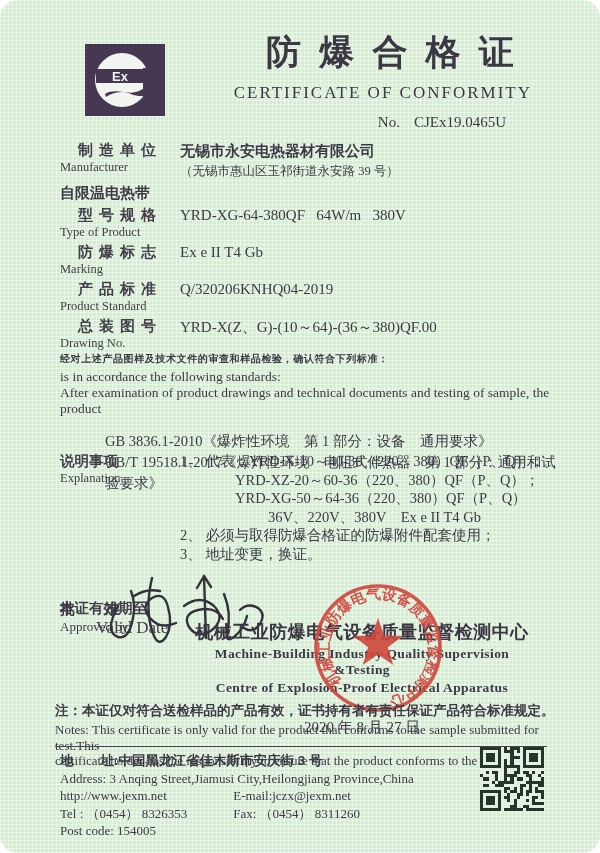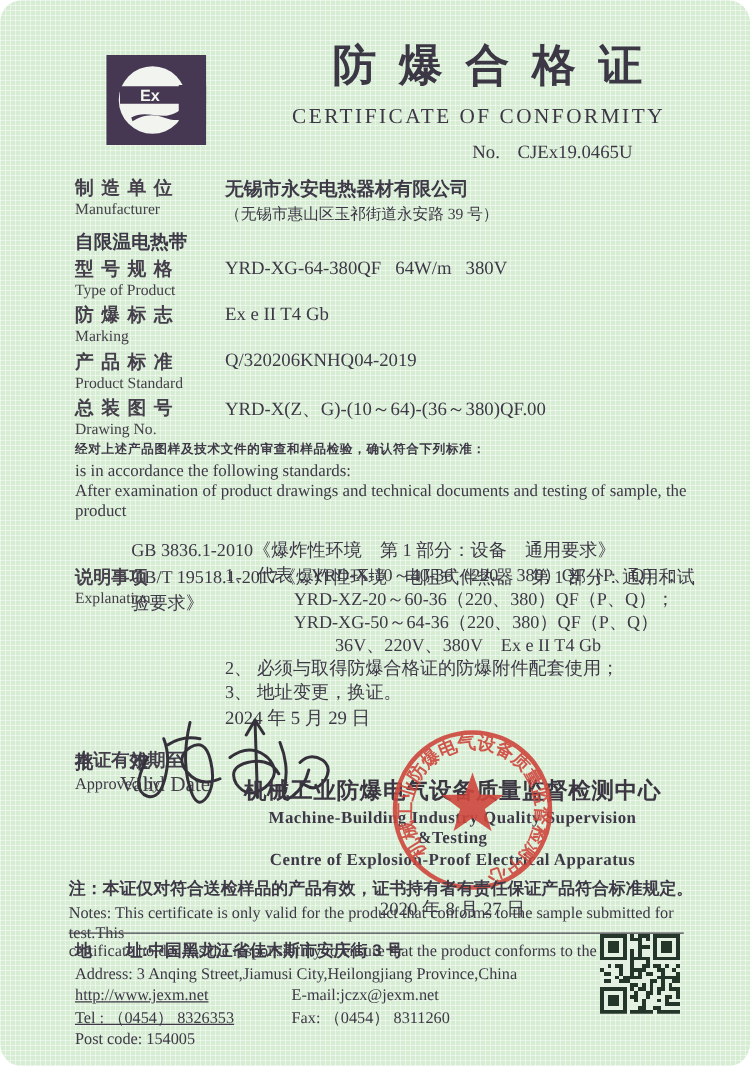--- a/index.html
+++ b/index.html
@@ -7,21 +7,21 @@
     position:relative;width:600px;height:853px;overflow:hidden;
     color:#3e3947;
     font-family:"Liberation Serif",serif;
     background:
       repeating-linear-gradient(0deg, rgba(255,255,255,.45) 0 1px, rgba(255,255,255,0) 1px 4px),
       repeating-linear-gradient(90deg, rgba(255,255,255,.45) 0 1px, rgba(255,255,255,0) 1px 4px),
       #d6ecd3;
     border-radius: 18px;
   }
   .cn{font-weight:bold;font-family:"Liberation Sans",sans-serif;}
-  .sp{letter-spacing:.40em;}
+  .sp{letter-spacing:.40em;text-align:center;}
   .pre{white-space:pre-wrap;}
 
   
   .logo{position:absolute;left:85px;top:44px;}
   .titleblock{position:absolute;left:168px;top:29px;width:364px;text-align:right;}
   .title-cn{font-size:35px;font-weight:bold;letter-spacing:.52em;text-indent:.52em;color:#3c3744;}
   .title-en{font-size:17px;letter-spacing:2px;margin-top:7px;color:#3c3744;}
   .cert-no{font-size:15px;margin-top:11px;transform:translateX(-26px);}
   .cert-no .no-label{margin-right:14px;}
 
@@ -67,21 +67,21 @@
   
   .notes{position:absolute;left:55px;top:702px;right:30px;}
   .notes .cn{font-size:13.5px;}
   .notes .en{font-size:13px;line-height:15.5px;margin-top:2px;}
   .rule{position:absolute;left:55px;top:746px;width:492px;border-top:1.6px solid #4a4550;}
 
   
   .footer{position:absolute;left:60px;top:752px;width:410px;font-size:13px;line-height:17.5px;}
   .footer .cn{font-size:13.5px;}
   .f-inline span{display:inline-block;}
-  .w170{width:170px;text-decoration:underline;}
+  .w170{width:170px;}
   .w150{width:150px;}
   .qr{position:absolute;left:479px;top:747px;}
 </style>
 </head>
 <body>
 
 <div class="page">
 
   <div class="logo">
     <svg width="80" height="72" viewBox="0 0 80 72">
@@ -181,21 +181,20 @@
       <div class="pre">2、 必须与取得防爆合格证的防爆附件配套使用；</div>
       <div class="pre">3、 地址变更，换证。</div>
     </div>
   </div>
 
   <div class="valid">
     <div class="lab">
         <div class="cn">本证有效期至</div>
         <div class="en" style="font-size:17px;margin-left:36px;">Valid Date</div>
       </div>
-    <div class="v">2024 年 5 月 29 日</div>
   </div>
 
   <div class="approve">
     <div class="cn pre">批　　准</div>
     <div class="en">Approved by</div>
   </div>
 
   <div class="signature">
     <svg width="180" height="128" viewBox="0 0 180 128">
       <g fill="none" stroke="#34313b" stroke-width="2.4" stroke-linecap="round">

